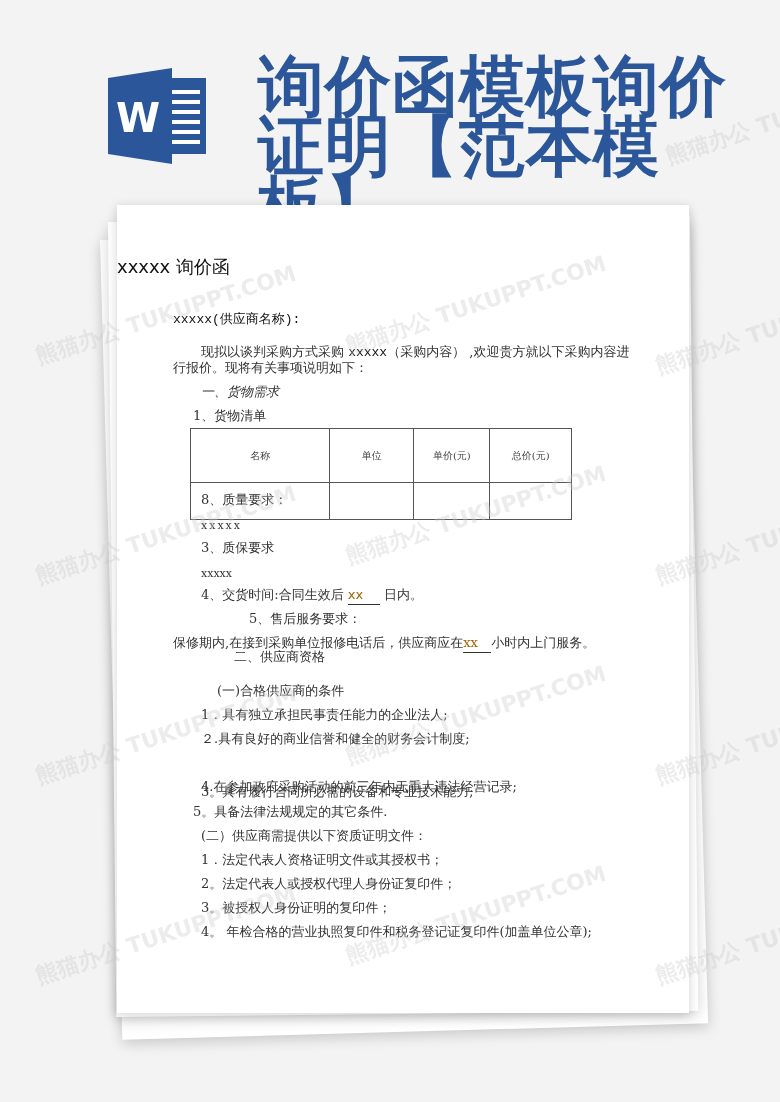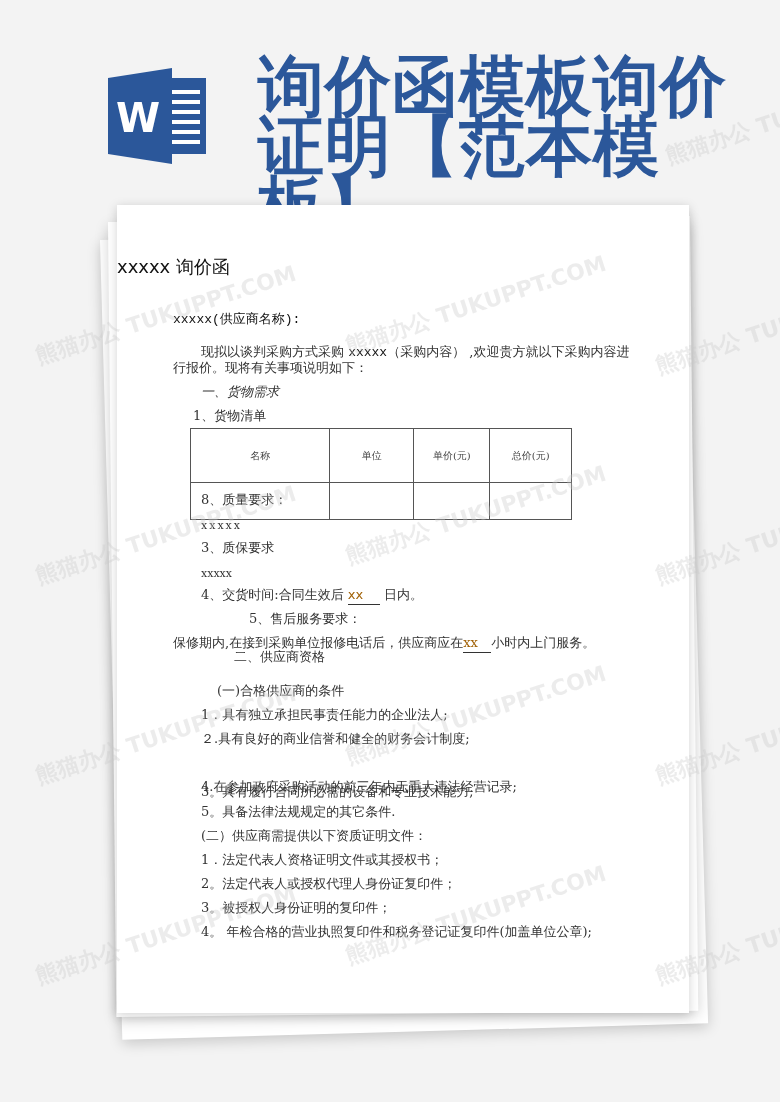--- a/index.html
+++ b/index.html
@@ -192,21 +192,21 @@
     <span>保修期内,在接到采购单位报修电话后，供应商应在</span><span class="blank" style="width:28px; font-family:'DejaVu Serif', serif;">xx</span><span>小时内上门服务。</span>
   </div>
 
   <div class="line" style="left:84px; top:443px;margin-left:33px;">二、供应商资格</div>
   <div class="line" style="left:84px; top:477px;margin-left:16px;">(一)合格供应商的条件</div>
 
   <div class="line" style="left:84px; top:501px;">1．具有独立承担民事责任能力的企业法人;</div>
   <div class="line" style="left:84px; top:525px;">２.具有良好的商业信誉和健全的财务会计制度;</div>
   <div class="line" style="left:84px; top:578px;">3。具有履行合同所必需的设备和专业技术能力;</div>
   <div class="line" style="left:84px; top:573px;">4.在参加政府采购活动的前三年内无重大违法经营记录;</div>
-  <div class="line" style="left:84px; top:598px;text-align:right;">5。具备法律法规规定的其它条件.</div>
+  <div class="line" style="left:76px; top:598px;text-align:right;">5。具备法律法规规定的其它条件.</div>
 
   <div class="line" style="left:84px; top:622px;">(二）供应商需提供以下资质证明文件：</div>
   <div class="line" style="left:84px; top:646px;">1．法定代表人资格证明文件或其授权书；</div>
   <div class="line" style="left:84px; top:670px;">2。法定代表人或授权代理人身份证复印件；</div>
   <div class="line" style="left:84px; top:694px;">3。被授权人身份证明的复印件；</div>
   <div class="line" style="left:84px; top:718px;">4。 年检合格的营业执照复印件和税务登记证复印件(加盖单位公章);</div>
 </div>
 
 <div class="watermark" style="left:30px; top:300px;">熊猫办公 TUKUPPT.COM</div>
 <div class="watermark" style="left:340px; top:290px;">熊猫办公 TUKUPPT.COM</div>

